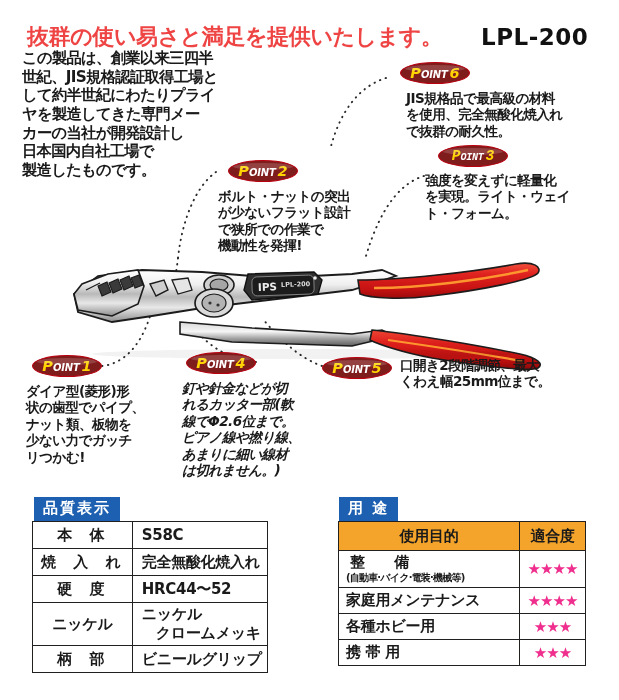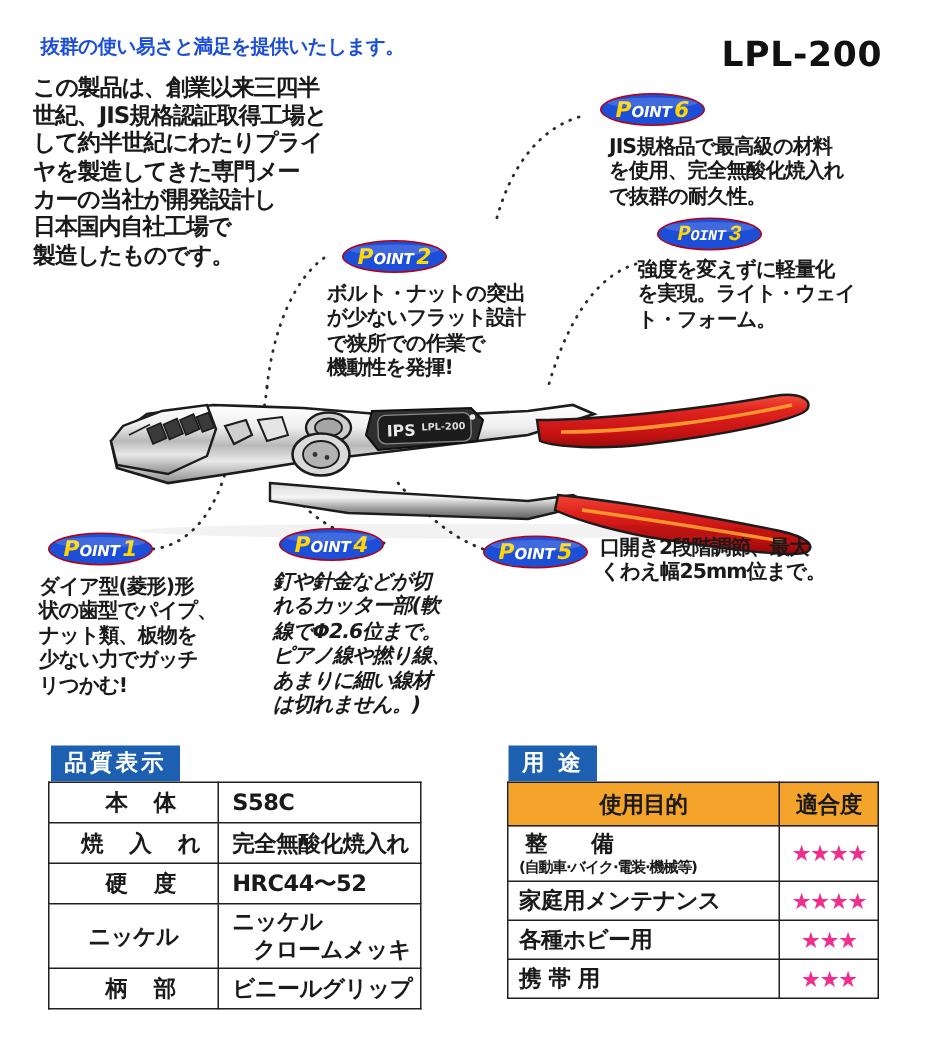--- a/index.html
+++ b/index.html
@@ -18,23 +18,23 @@
     position: absolute;
     inset: 0;
     background: #ffffff;
   }
 
   
   .headline {
     position: absolute;
     left: 27px;
     top: 22px;
-    font-size: 13px;
-    font-weight: bold;
-    color: #1d4ed8;
+    font-size: 22px;
+    font-weight: bold;
+    color: #ef4444;
     letter-spacing: -0.4px;
     white-space: nowrap;
   }
   .model {
     position: absolute;
     left: 481px;
     top: 24px;
     font-size: 23px;
     font-weight: bold;
     color: #111111;
@@ -56,21 +56,21 @@
   }
   .intro div { white-space: nowrap; }
 
   
   .badge {
     display: inline-block;
     position: relative;
     width: 70px;
     height: 22px;
     border-radius: 50% / 50%;
-    background: #1d4ed8;
+    background: #7f1d1d;
     border: 1.6px solid #b9000f;
     box-sizing: border-box;
     overflow: hidden;
   }
   .badge::after {
     content: "";
     position: absolute;
     left: 6%;
     top: 9%;
     width: 88%;
@@ -173,21 +173,21 @@
     padding: 2px 5px;
     letter-spacing: -0.3px;
   }
 
   
   #quality-table { left: 32px; top: 521px; width: 232px; }
   #quality-table td.k {
     width: 82px;
     text-align: center;
     letter-spacing: 6px;
-    padding-left: 21px;
+    padding-left: 8px;
     white-space: nowrap;
   }
   #quality-table td.k.tight { letter-spacing: -0.3px; padding-left: 5px; }
   #quality-table td.v { padding-left: 9px; white-space: nowrap; }
   #quality-table td.v .l2 { display: block; padding-left: 14px; font-family: Liberation Serif, serif; }
   #quality-table tr { height: 27px; }
 
   
   #usage-table { left: 338px; top: 521px; width: 248px; }
   #usage-table th {

